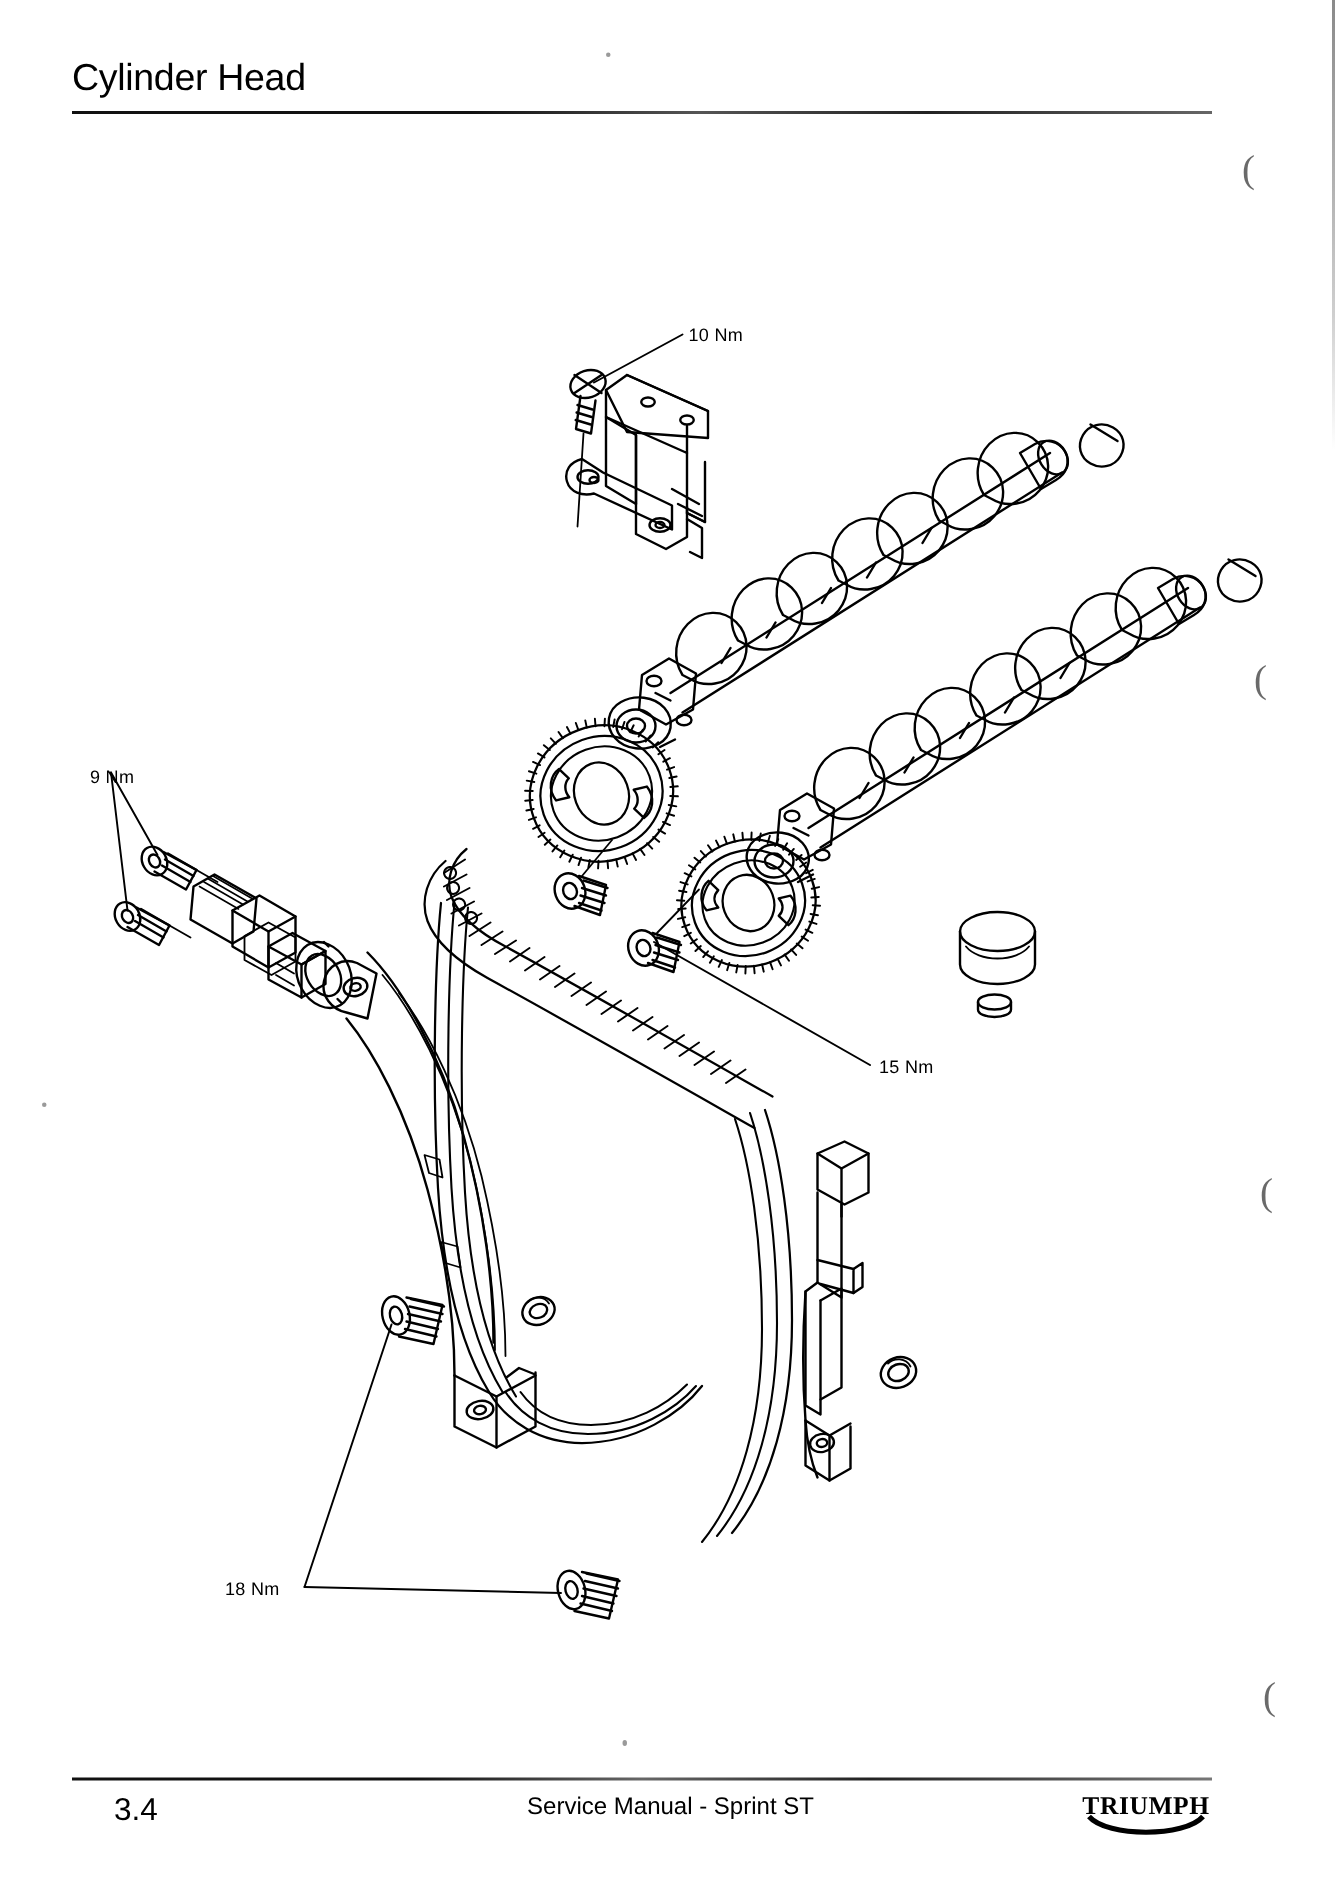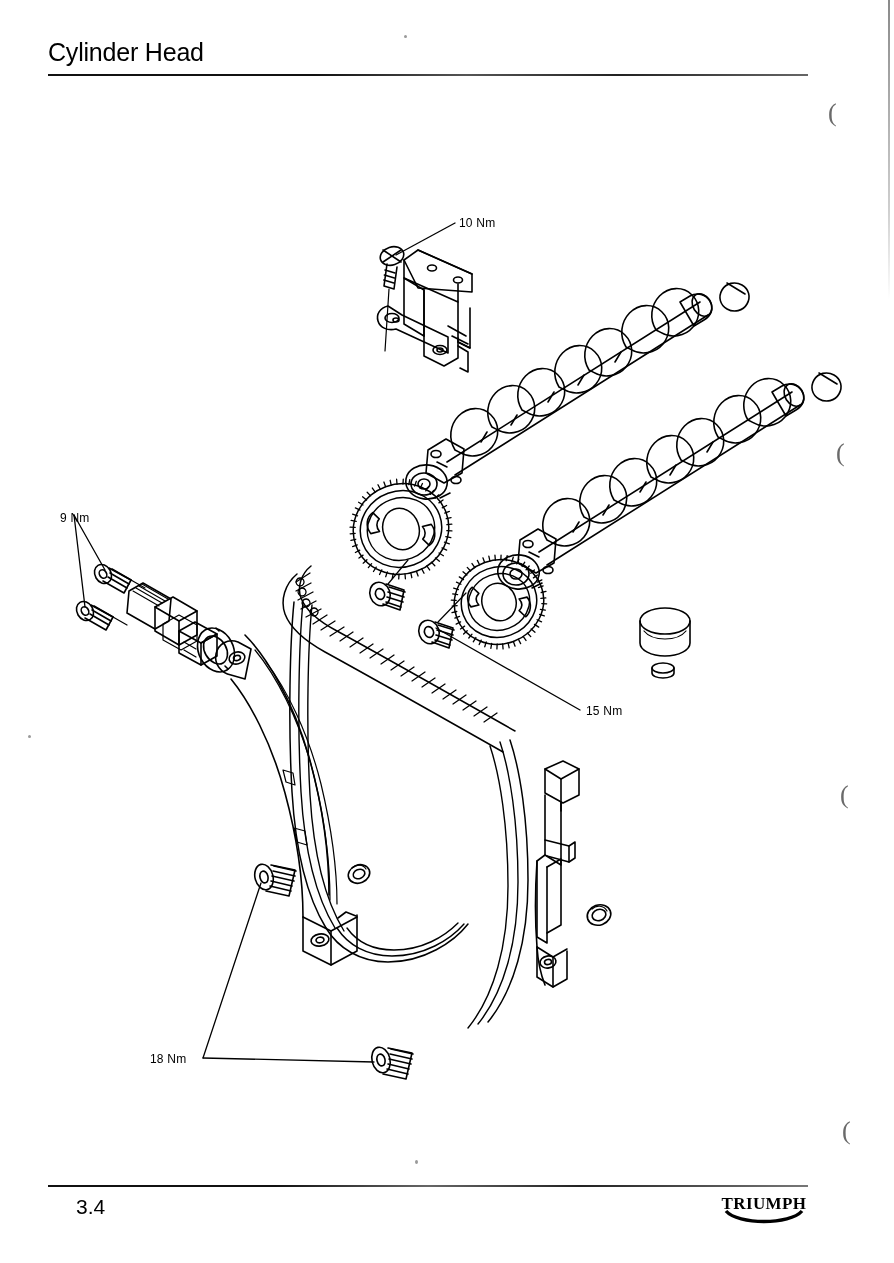--- a/index.html
+++ b/index.html
@@ -435,20 +435,21 @@
     </svg>
   </div>
 
   <div class="callout c-10">10 Nm</div>
   <div class="callout c-9">9 Nm</div>
   <div class="callout c-15">15 Nm</div>
   <div class="callout c-18">18 Nm</div>
 
   <div class="footer-rule"></div>
   <div class="footer-page">3.4</div>
+  <div class="footer-center">Service Manual - Sprint ST</div>
   <div class="footer-logo">
     <svg width="96" height="34" viewBox="0 0 96 34" xmlns="http://www.w3.org/2000/svg">
       <text x="48" y="17" text-anchor="middle" font-family="&quot;Liberation Serif&quot;, serif" font-size="17" font-weight="bold" letter-spacing="0.4" fill="#000">TRIUMPH</text>
       <path d="M10,19 C22,33 74,33 86,19" fill="none" stroke="#000" stroke-width="3.4"></path>
     </svg>
   </div>
 
   <div class="artifact" style="left:828px;top:100px;">(</div>
   <div class="artifact" style="left:836px;top:440px;">(</div>
   <div class="artifact" style="left:840px;top:782px;">(</div>

